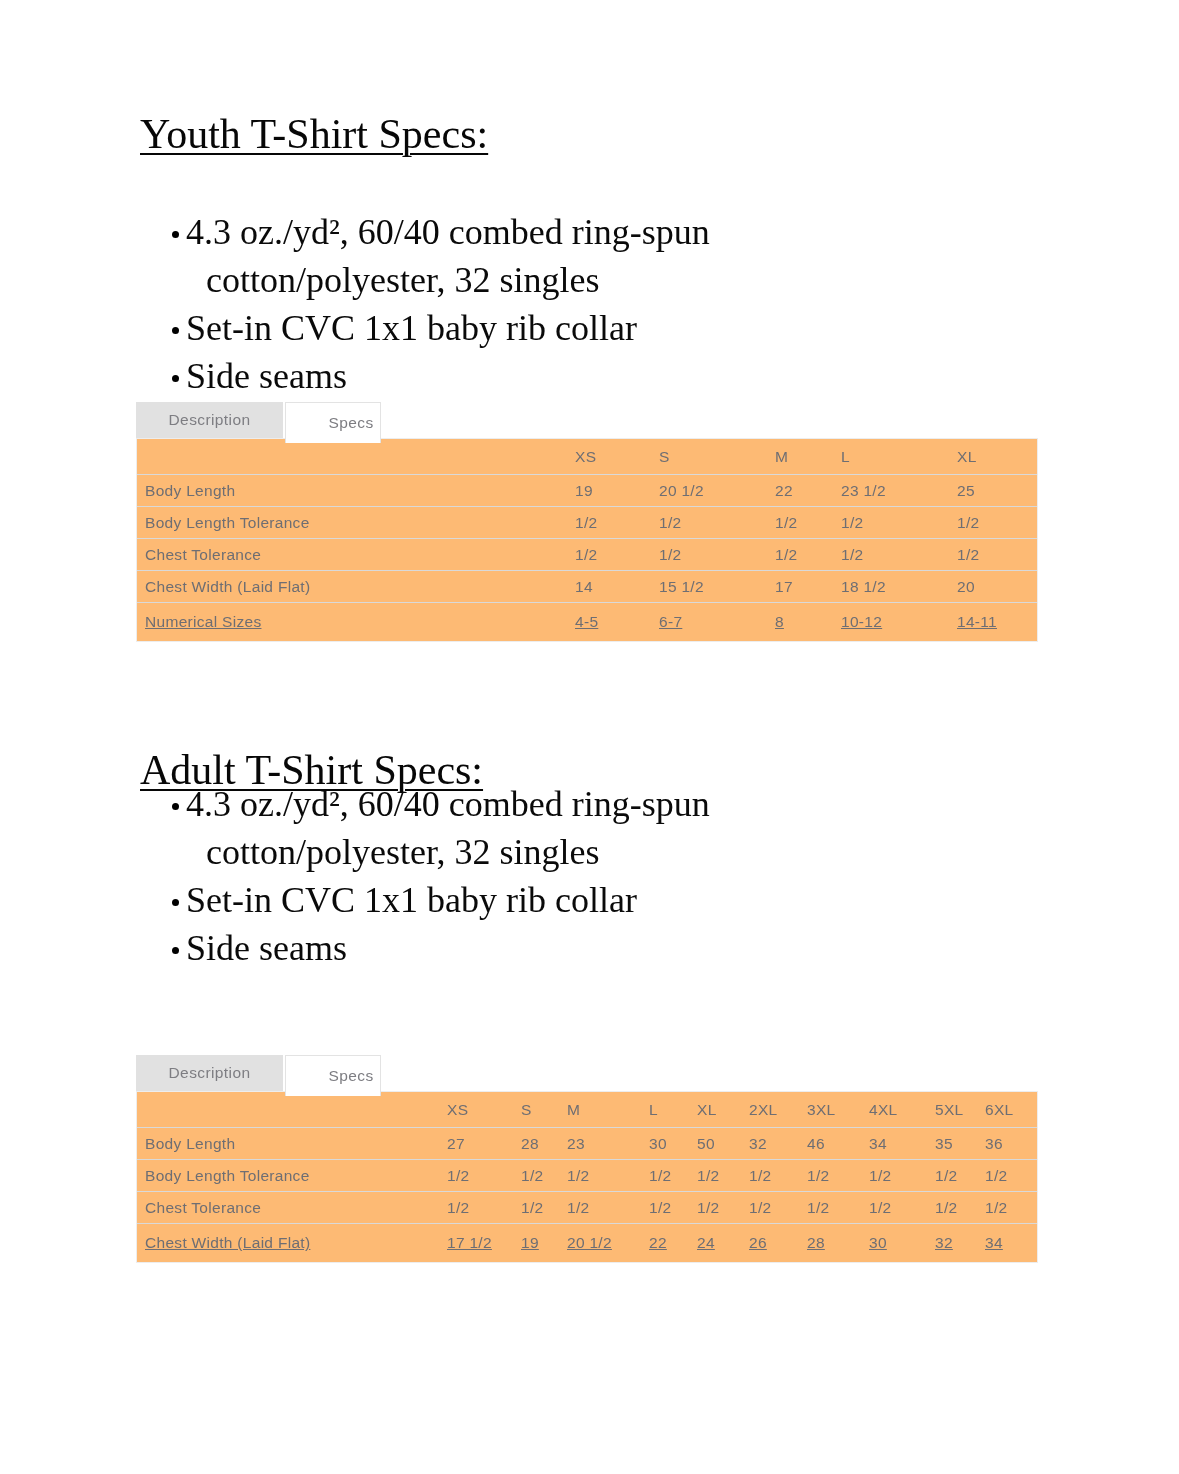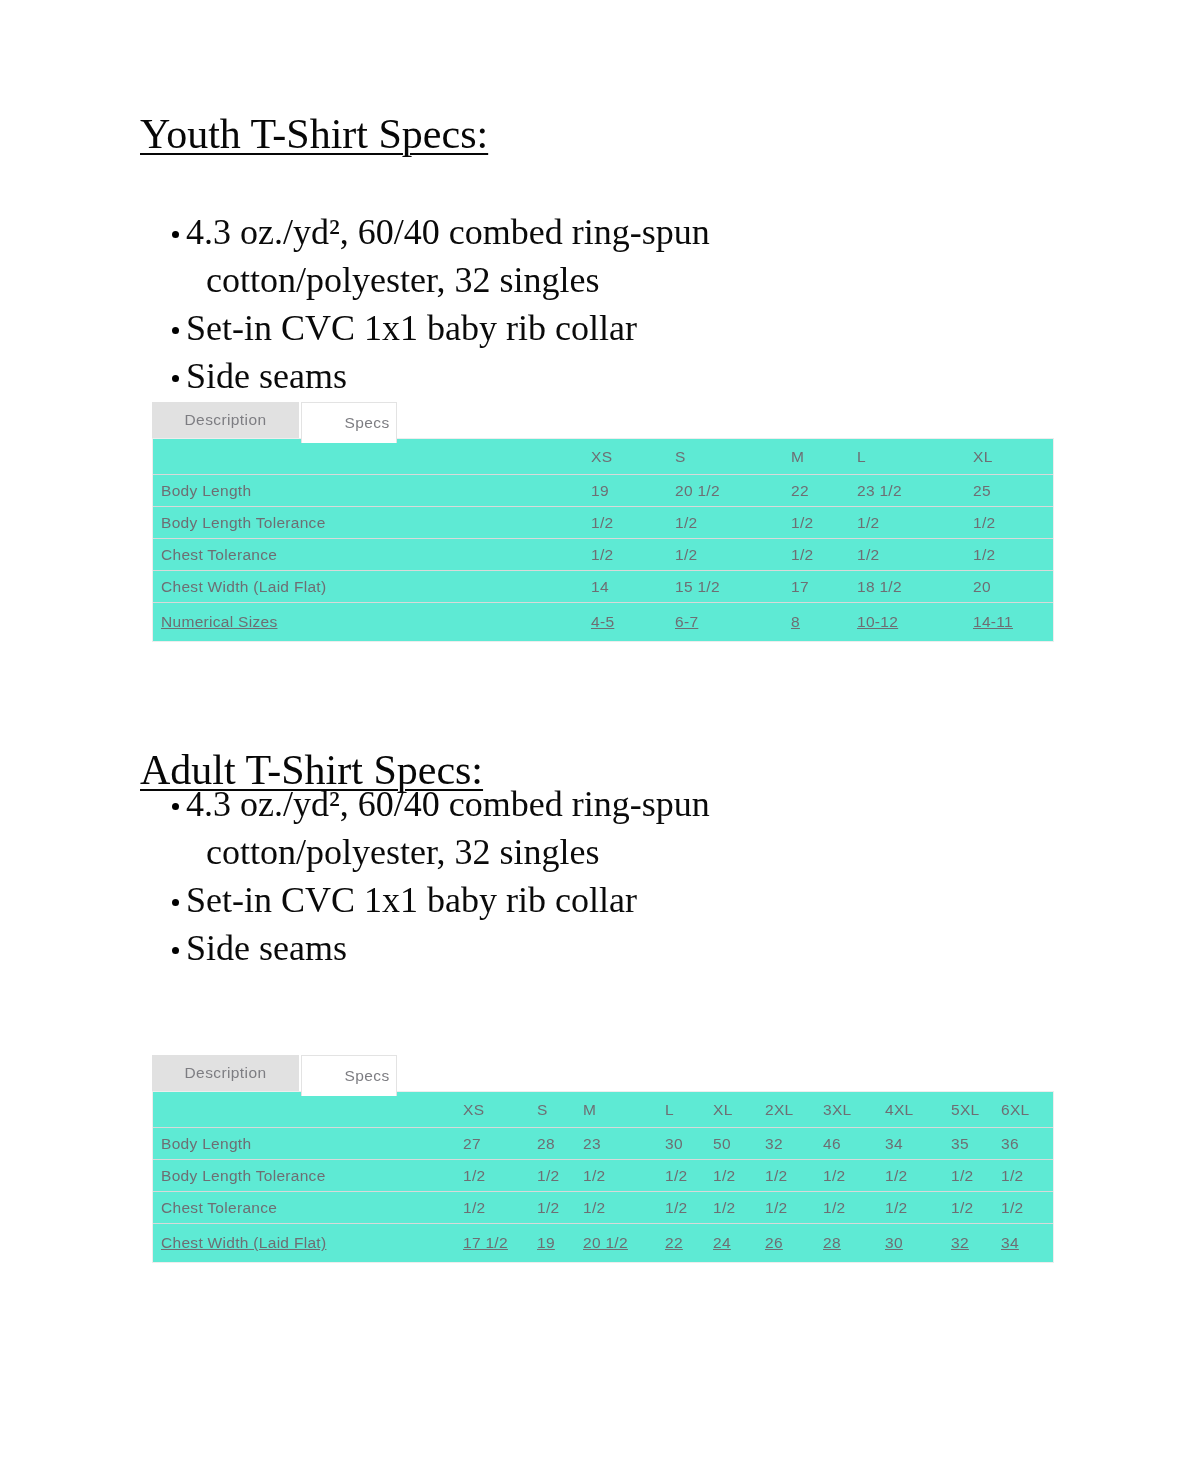--- a/index.html
+++ b/index.html
@@ -21,31 +21,31 @@
   }
   ul.spec-bullets li{
     position:relative;margin-left:50px;padding-left:20px;text-indent:-20px;
   }
   ul.spec-bullets li::before{
     content:"";position:absolute;left:-14px;top:23px;
     width:7px;height:7px;border-radius:50%;background:#000;
   }
 
   
-  .specs-widget{position:absolute;left:152px;width:902px;}
+  .specs-widget{position:absolute;left:136px;width:902px;}
   .tabs{display:flex;align-items:flex-start;height:36px;position:relative;z-index:2;}
   .tab{
     font-family:"Liberation Sans",sans-serif;font-size:15.5px;letter-spacing:.4px;
     color:#7d7d82;display:flex;align-items:center;justify-content:center;
     box-sizing:border-box;cursor:pointer;
   }
   .tab.inactive{width:147px;height:36px;background:#e1e1e1;}
   .tab.active{width:96px;height:41px;background:#ffffff;border:1px solid #e3e3e3;border-bottom:none;margin-left:2px;padding-left:36px;}
 
-  .table-wrap{border:1px solid #ededed;background:#5eead4;position:relative;z-index:1;}
+  .table-wrap{border:1px solid #ededed;background:#fdba74;position:relative;z-index:1;}
   table.spec-table{
     border-collapse:collapse;table-layout:fixed;width:900px;
     font-family:"Liberation Sans",sans-serif;font-size:15.5px;letter-spacing:.3px;
     color:#6e6e73;
   }
   table.spec-table th{
     text-align:left;font-weight:normal;height:35px;padding:0;
     border-bottom:1px solid #d9d9d9;color:#6e6e73;
   }
   table.spec-table td{

